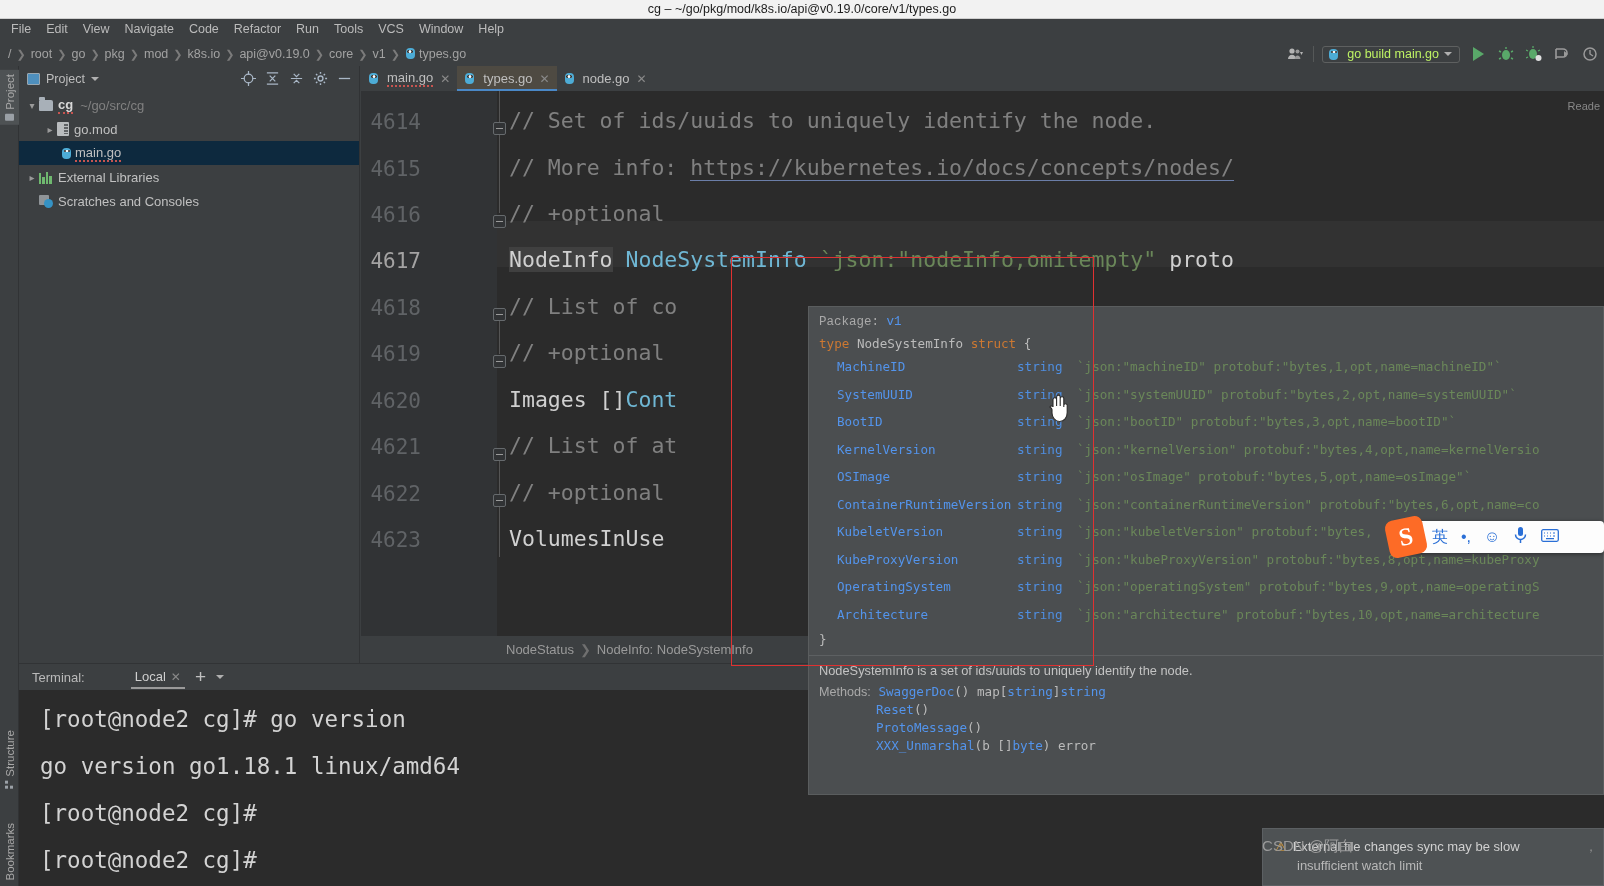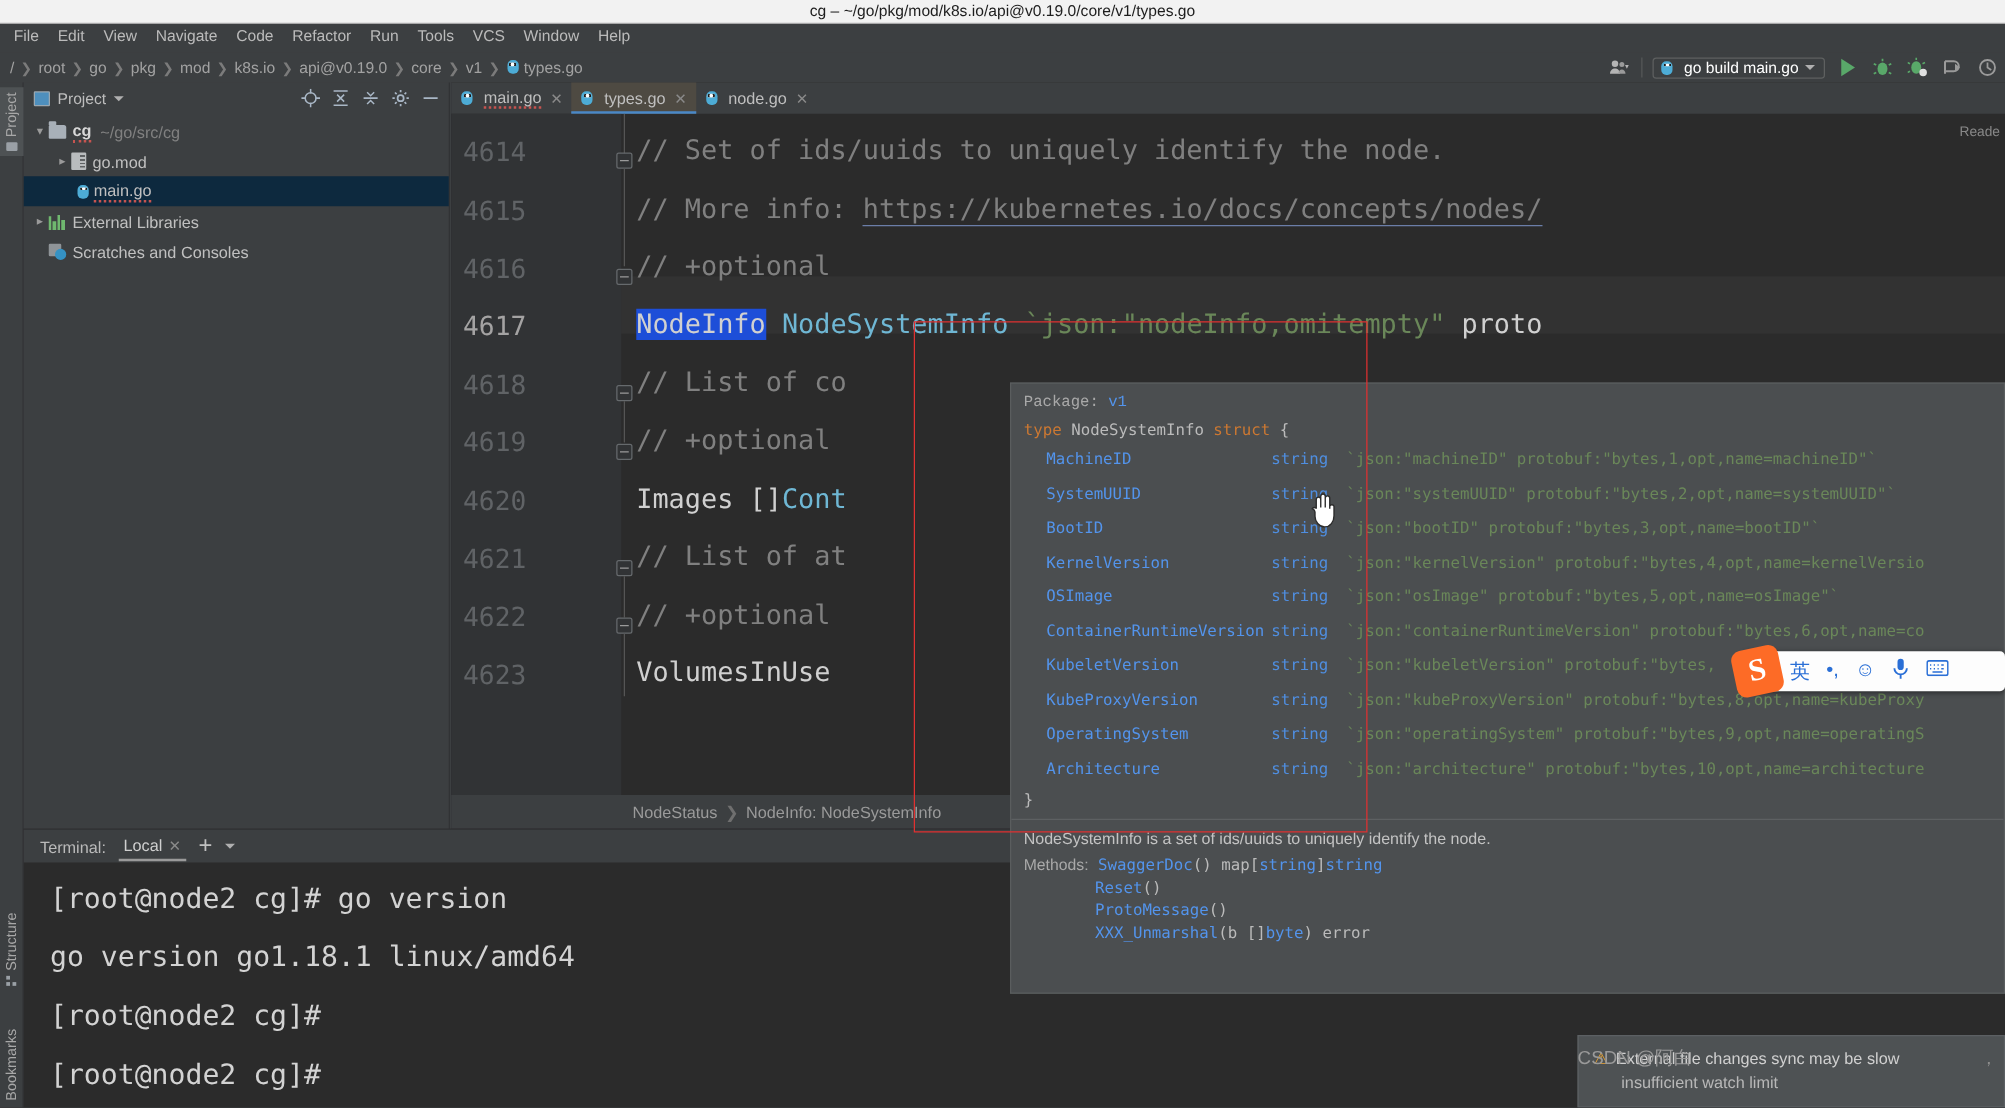--- a/index.html
+++ b/index.html
@@ -55,21 +55,21 @@
     position: absolute; right: 0; top: 0; height: 24px;
     display: flex; align-items: center; gap: 8px; padding-right: 4px;
   }
   .toolbtn {
     display: flex; align-items: center; justify-content: center;
     width: 20px; height: 20px; color: #b4b4b4;
   }
   .runconfig {
     display: flex; align-items: center; gap: 5px;
     border: 1px solid #5e6060; border-radius: 3px;
-    height: 17px; padding: 0 7px 0 5px; color: #ffffff; font-size: 12.5px;
+    height: 17px; padding: 0 7px 0 5px; color: #bef264; font-size: 12.5px;
   }
   .caret { width: 0; height: 0; border-left: 4px solid transparent;
            border-right: 4px solid transparent; border-top: 4px solid #b0b0b0; }
   .tri-run { width:0;height:0;border-top:7px solid transparent;
              border-bottom:7px solid transparent;border-left:11px solid #59a869; }
   .vsep { width: 1px; height: 16px; background: #555858; }
 
   
   .main { position: absolute; top: 66px; left: 0; right: 0; bottom: 0; }
 
@@ -171,21 +171,21 @@
     position: absolute; left: 136px; top: 0; right: 0; bottom: 0;
     font-family: "DejaVu Sans Mono", monospace; font-size: 21.5px;
     white-space: pre; color: #a9b7c6;
   }
   .cl { position: absolute; left: 12px; white-space: pre; }
   .cmt { color: #808080; }
   .lnk { color: #808080; border-bottom: 1px solid #6b7ea8; }
   .typ { color: #6fb7d4; }
   .str { color: #6a8759; }
   .fld { color: #d0d0d0; }
-  .hl-ident { background: #1d4ed8; }
+  .hl-ident { background: #404040; }
   .curline { position: absolute; left: 0; right: 0; height: 46px; background: #323232; }
 
   .readers-lbl {
     position: absolute; right: 4px; top: 9px; font-size: 11px; color: #888;
     font-family: "Liberation Sans", sans-serif;
   }
 
   .ed-breadcrumb {
     position: absolute; left: 0; right: 0; bottom: 0; height: 27px;
     background: #3c3f41; display: flex; align-items: center;
@@ -197,21 +197,21 @@
 
   
   .terminal {
     position: absolute; left: 19px; right: 0; bottom: 0; height: 223px;
     background: #2b2b2b; border-top: 1px solid #313335;
   }
   .term-header {
     height: 26px; background: #3c3f41; display: flex; align-items: center;
     padding-left: 13px; gap: 10px; font-size: 13px; color: #bababa;
   }
-  .term-tab { position: relative; padding: 3px 4px 5px 4px; color: #cfcfcf; }
+  .term-tab { position: relative; padding: 3px 4px 5px 4px; color: #cfcfcf; margin-left: 36px; }
   .term-tab::after { content:""; position:absolute; left:0; right:0; bottom:0; height:2px; background:#9a9a9a; }
   .term-tab .x { color: #8a8a8a; margin-left: 5px; font-size: 12px; }
   .term-plus { font-size: 19px; color: #c0c0c0; line-height: 14px; }
   .term-body {
     position: absolute; top: 26px; left: 0; right: 0; bottom: 0;
     padding: 6px 0 0 21px;
     font-family: "DejaVu Sans Mono", monospace; font-size: 22.5px;
     color: #d3d3d3; line-height: 47px;
   }
 

